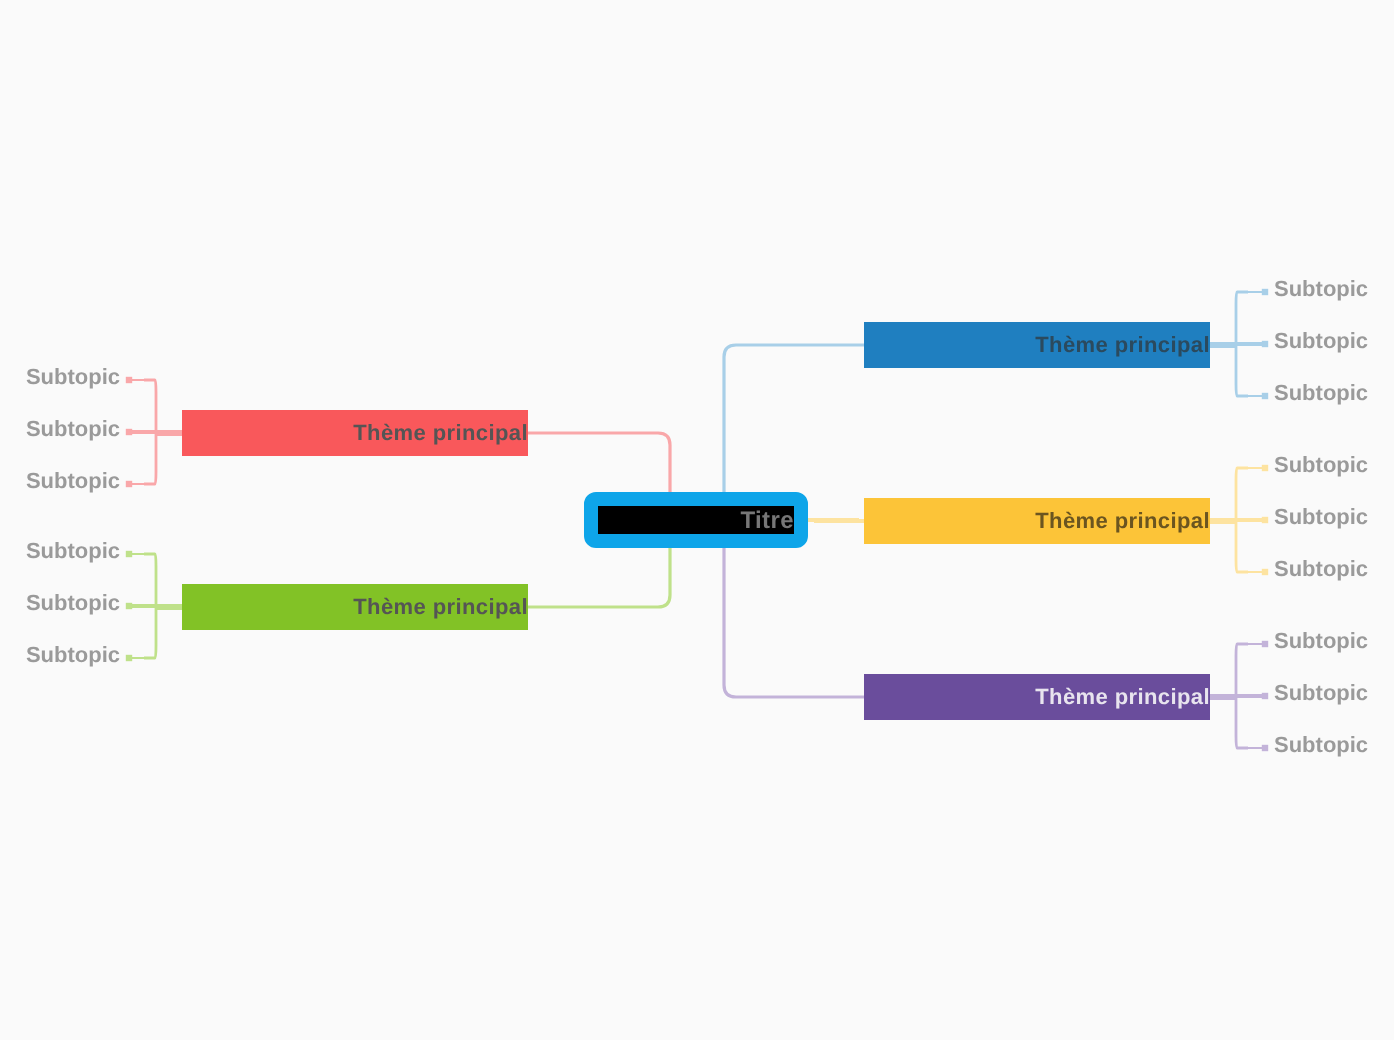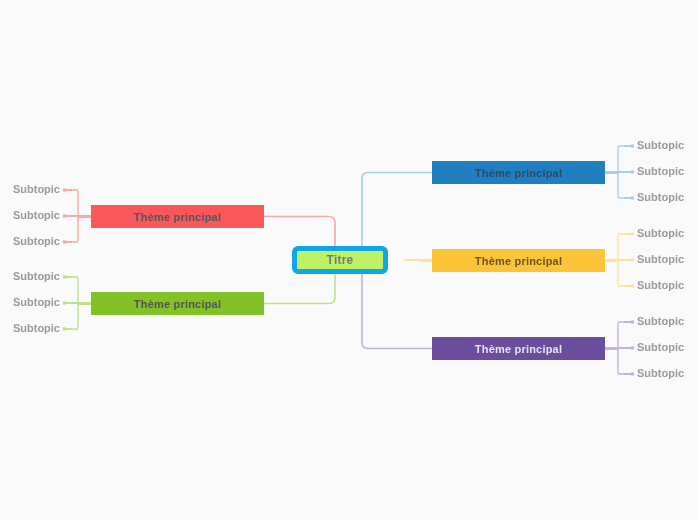--- a/index.html
+++ b/index.html
@@ -24,40 +24,40 @@
     top: 0;
     width: 697px;
     height: 520px;
     pointer-events: none;
   }
   .node {
     position: absolute;
     box-sizing: border-box;
     display: flex;
     align-items: center;
-    justify-content: center;
+    justify-content: flex-end;
     font-size: 11px;
     font-weight: bold;
     letter-spacing: 0.2px;
     white-space: nowrap;
   }
   .theme-node {
     height: 23px;
     color: #555555;
   }
   .theme-node.light-text {
     color: #e8e4ee;
   }
   .root-node {
-    width: 96px;
+    width: 112px;
     height: 28px;
     left: 292px;
     top: 246px;
-    background: #bef264;
-    border: 5px solid #0ea5e9;
+    background: #000000;
+    border: 7px solid #0ea5e9;
     border-radius: 6px;
     color: #777777;
     font-size: 12px;
   }
   .subtopic {
     position: absolute;
     font-size: 11px;
     font-weight: bold;
     color: #9a9a9a;
     white-space: nowrap;

